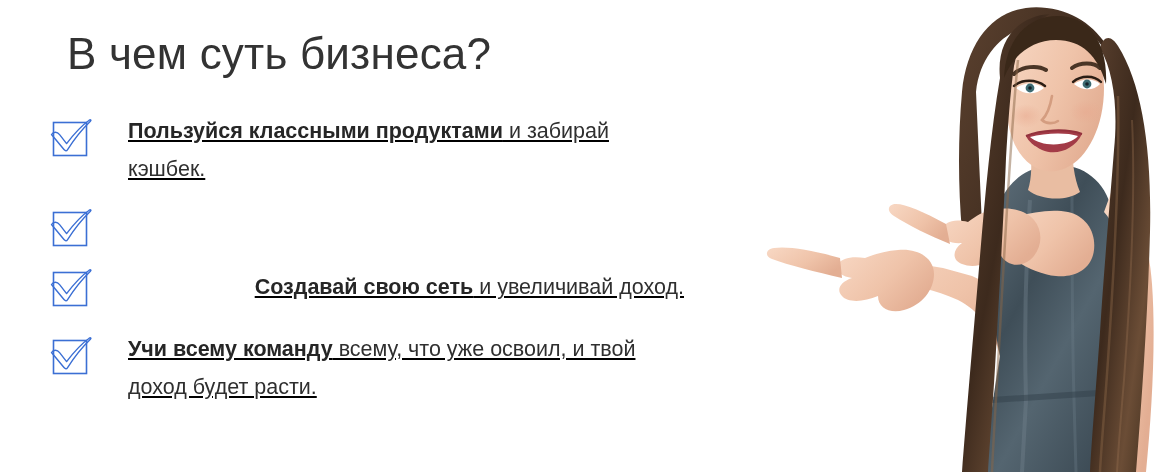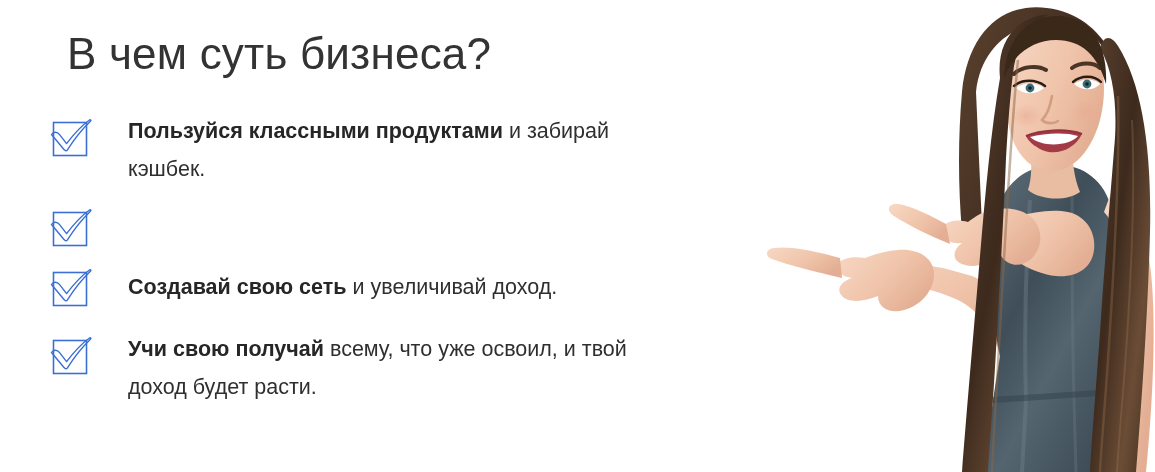--- a/index.html
+++ b/index.html
@@ -46,20 +46,21 @@
     left: 0;
     top: 112px;
     width: 740px;
   }
 
   .benefit-item {
     position: relative;
     display: flex;
     align-items: flex-start;
     margin-bottom: 14px;
+    text-decoration: underline;
   }
   .benefit-item.compact {
     margin-bottom: 18px;
   }
 
   .check-icon {
     flex: 0 0 auto;
     width: 46px;
     height: 46px;
     margin-left: 50px;
@@ -82,21 +83,21 @@
     color: #2f2f2f;
     font-weight: 400;
   }
   .benefit-text .lead {
     font-weight: 700;
     color: #262626;
   }
 
   
   .benefit-item.one-line .check-icon { margin-top: 0px; }
-  .benefit-item.one-line .benefit-text { padding-top: 2px; }
+  .benefit-item.one-line .benefit-text { padding-top: 2px; text-align: right; }
 
   
   .photo {
     position: absolute;
     right: 0;
     top: 0;
     width: 455px;
     height: 472px;
     overflow: hidden;
   }
@@ -147,21 +148,21 @@
       </div>
 
       <div class="benefit-item">
         <span class="check-icon">
           <svg viewBox="0 0 46 46" xmlns="http://www.w3.org/2000/svg">
             <rect x="3.5" y="6.5" width="33" height="33" fill="none" stroke="#3b6fd4" stroke-width="1.6"></rect>
             <path d="M1.5 18.5 C3.5 15.2 7.2 15.6 9.6 18.6 L16.6 27.6 C24.5 17.2 31.8 9.4 39.2 4.2 C40.6 3.3 41.6 4.0 40.4 5.3 C32.2 13.2 24.0 23.6 17.6 33.6 C16.6 35.2 15.2 35.2 14.2 33.7 Z" fill="none" stroke="#3b6fd4" stroke-width="1.4" stroke-linejoin="round"></path>
           </svg>
         </span>
         <span class="benefit-text">
-          <span class="lead">Учи свою получай</span><span> всему, что уже освоил, и твой доход будет расти.</span>
+          <span class="lead">Учи всему команду</span><span> всему, что уже освоил, и твой доход будет расти.</span>
         </span>
       </div>
 
     </div>
   </div>
 
   <div class="photo">
     <svg viewBox="0 0 455 472" xmlns="http://www.w3.org/2000/svg">
       <defs>
         <linearGradient id="hairG" x1="0" y1="0" x2="1" y2="1">

